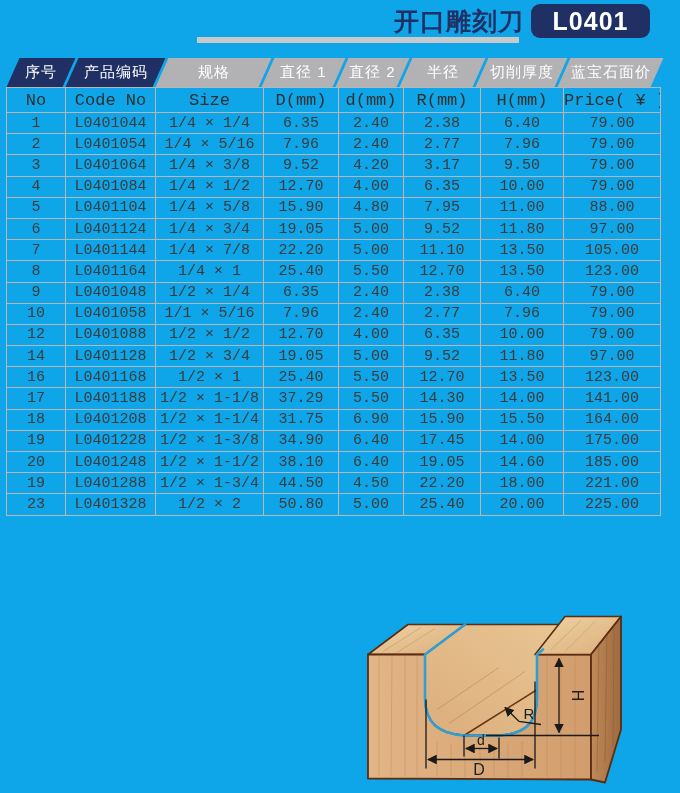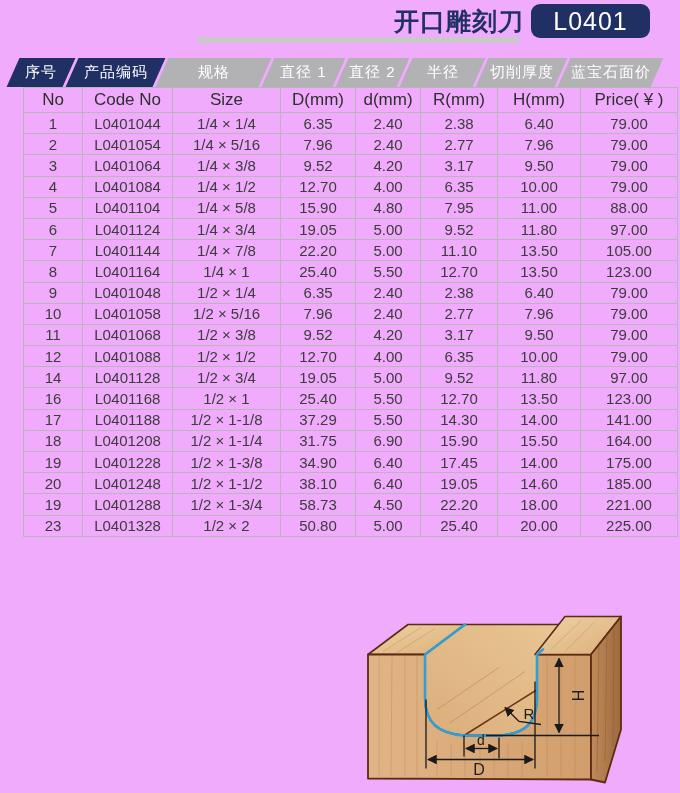--- a/index.html
+++ b/index.html
@@ -1,44 +1,44 @@
 <!DOCTYPE html>
 <html><head>
 <meta charset="utf-8">
 <style>
   html,body{margin:0;padding:0;background:#ffffff;}
   body{width:680px;height:793px;position:relative;font-family:"Liberation Sans",sans-serif;
        -webkit-font-smoothing:antialiased;}
-  .page{position:absolute;inset:0;background:#f0abfc;overflow:hidden;}
+  .page{position:absolute;inset:0;background:#0ea5e9;overflow:hidden;}
 
   
   .tophdr{position:relative;height:58px;}
   .title{position:absolute;top:5px;left:394px;font-size:25px;font-weight:bold;color:#203064;
          letter-spacing:1px;white-space:nowrap;}
   .badge{position:absolute;top:4px;left:531px;width:119px;height:34px;border-radius:9px;
-         background:#203064;color:#fff;font-size:25px;font-weight:normal;
+         background:#203064;color:#fff;font-size:25px;font-weight:bold;
          display:flex;align-items:center;justify-content:center;letter-spacing:1px;}
   .underline{position:absolute;top:37px;left:197px;width:322px;height:6px;background:#c9c9c9;}
 
   
   .hdr1{display:flex;gap:3px;margin:0 13px;height:29px;}
   .h1blk{transform:skewX(-24deg);display:flex;align-items:center;justify-content:center;
          color:#fff;font-size:15px;letter-spacing:1px;white-space:nowrap;}
   .h1blk>span,.h1cell>span{transform:skewX(24deg);display:block;}
   .gray{background:#b2b2b4;}
   .navywrap{background:transparent;display:flex;gap:3px;padding:0;}
   .h1cell{background:#203064;height:100%;display:flex;align-items:center;justify-content:center;
           color:#fff;font-size:15px;letter-spacing:1px;}
   .w-navy{width:146px;} .w-c1{width:56px;} .w-c2{flex:1;}
   .w-size{width:103px;} .w-d1{width:71px;} .w-d2{width:61px;} .w-r{width:73px;}
   .w-h{width:79px;} .w-p{width:93px;}
 
   
-  table.grid{border-collapse:collapse;table-layout:fixed;width:654px;margin:0 23px;
-             font-size:15px;color:#3c3c3c;}
+  table.grid{border-collapse:collapse;table-layout:fixed;width:654px;margin:0 6px;
+             font-size:15px;color:#3c3c3c;font-family:Liberation Mono, monospace;}
   table.grid th,table.grid td{border:1px solid #b7b7b7;text-align:center;font-weight:normal;
              padding:0;overflow:hidden;white-space:nowrap;}
   table.grid thead th{height:24px;font-size:17px;color:#2f2f2f;}
   table.grid td{height:20.2px;}
   td.size-cell,th.size-col{text-align:left;padding-left:10px;}
 
   
   .diagram{position:absolute;left:333px;top:611px;width:344px;height:182px;}
   svg text{font-family:"Liberation Sans",sans-serif;}
 </style>
@@ -192,35 +192,25 @@
           <td class="size-cell">1/2 × 1/4</td>
           <td>6.35</td>
           <td>2.40</td>
           <td>2.38</td>
           <td>6.40</td>
           <td>79.00</td>
         </tr>
         <tr>
           <td>10</td>
           <td>L0401058</td>
-          <td class="size-cell">1/2 × 5/16</td>
+          <td class="size-cell">1/1 × 5/16</td>
           <td>7.96</td>
           <td>2.40</td>
           <td>2.77</td>
           <td>7.96</td>
-          <td>79.00</td>
-        </tr>
-        <tr>
-          <td>11</td>
-          <td>L0401068</td>
-          <td class="size-cell">1/2 × 3/8</td>
-          <td>9.52</td>
-          <td>4.20</td>
-          <td>3.17</td>
-          <td>9.50</td>
           <td>79.00</td>
         </tr>
         <tr>
           <td>12</td>
           <td>L0401088</td>
           <td class="size-cell">1/2 × 1/2</td>
           <td>12.70</td>
           <td>4.00</td>
           <td>6.35</td>
           <td>10.00</td>
@@ -283,21 +273,21 @@
           <td>38.10</td>
           <td>6.40</td>
           <td>19.05</td>
           <td>14.60</td>
           <td>185.00</td>
         </tr>
         <tr>
           <td>19</td>
           <td>L0401288</td>
           <td class="size-cell">1/2 × 1-3/4</td>
-          <td>58.73</td>
+          <td>44.50</td>
           <td>4.50</td>
           <td>22.20</td>
           <td>18.00</td>
           <td>221.00</td>
         </tr>
         <tr>
           <td>23</td>
           <td>L0401328</td>
           <td class="size-cell">1/2 × 2</td>
           <td>50.80</td>

